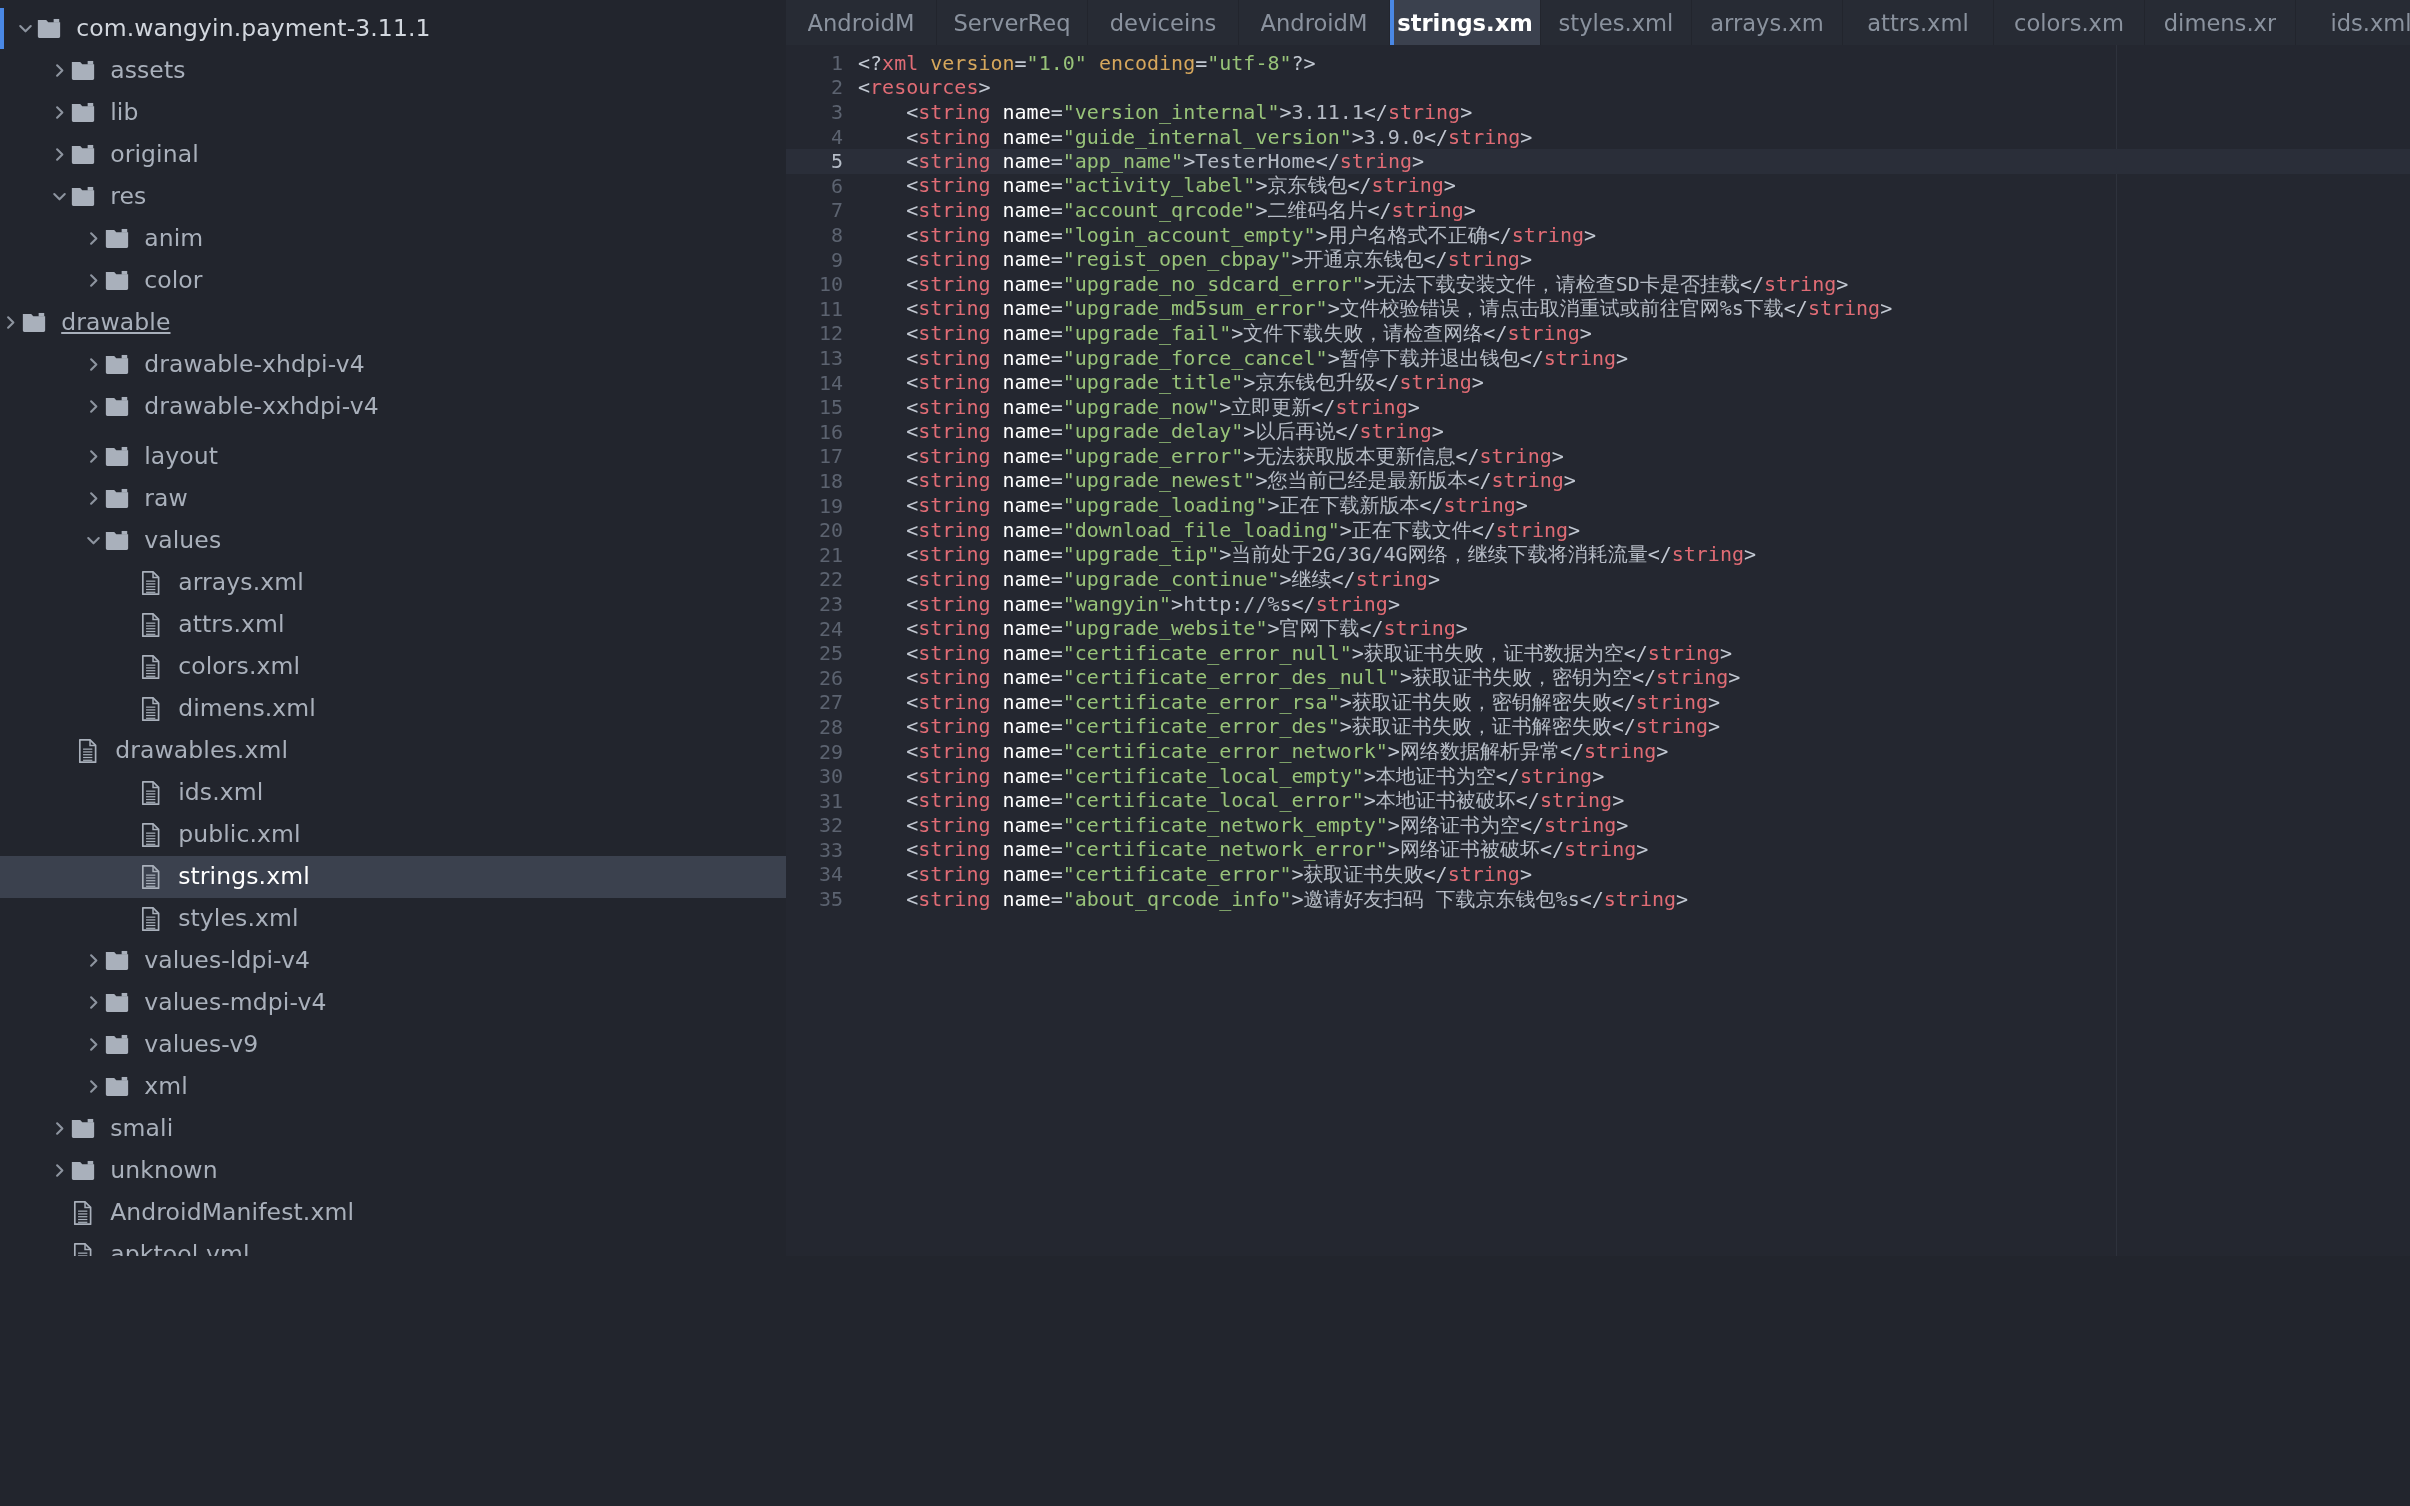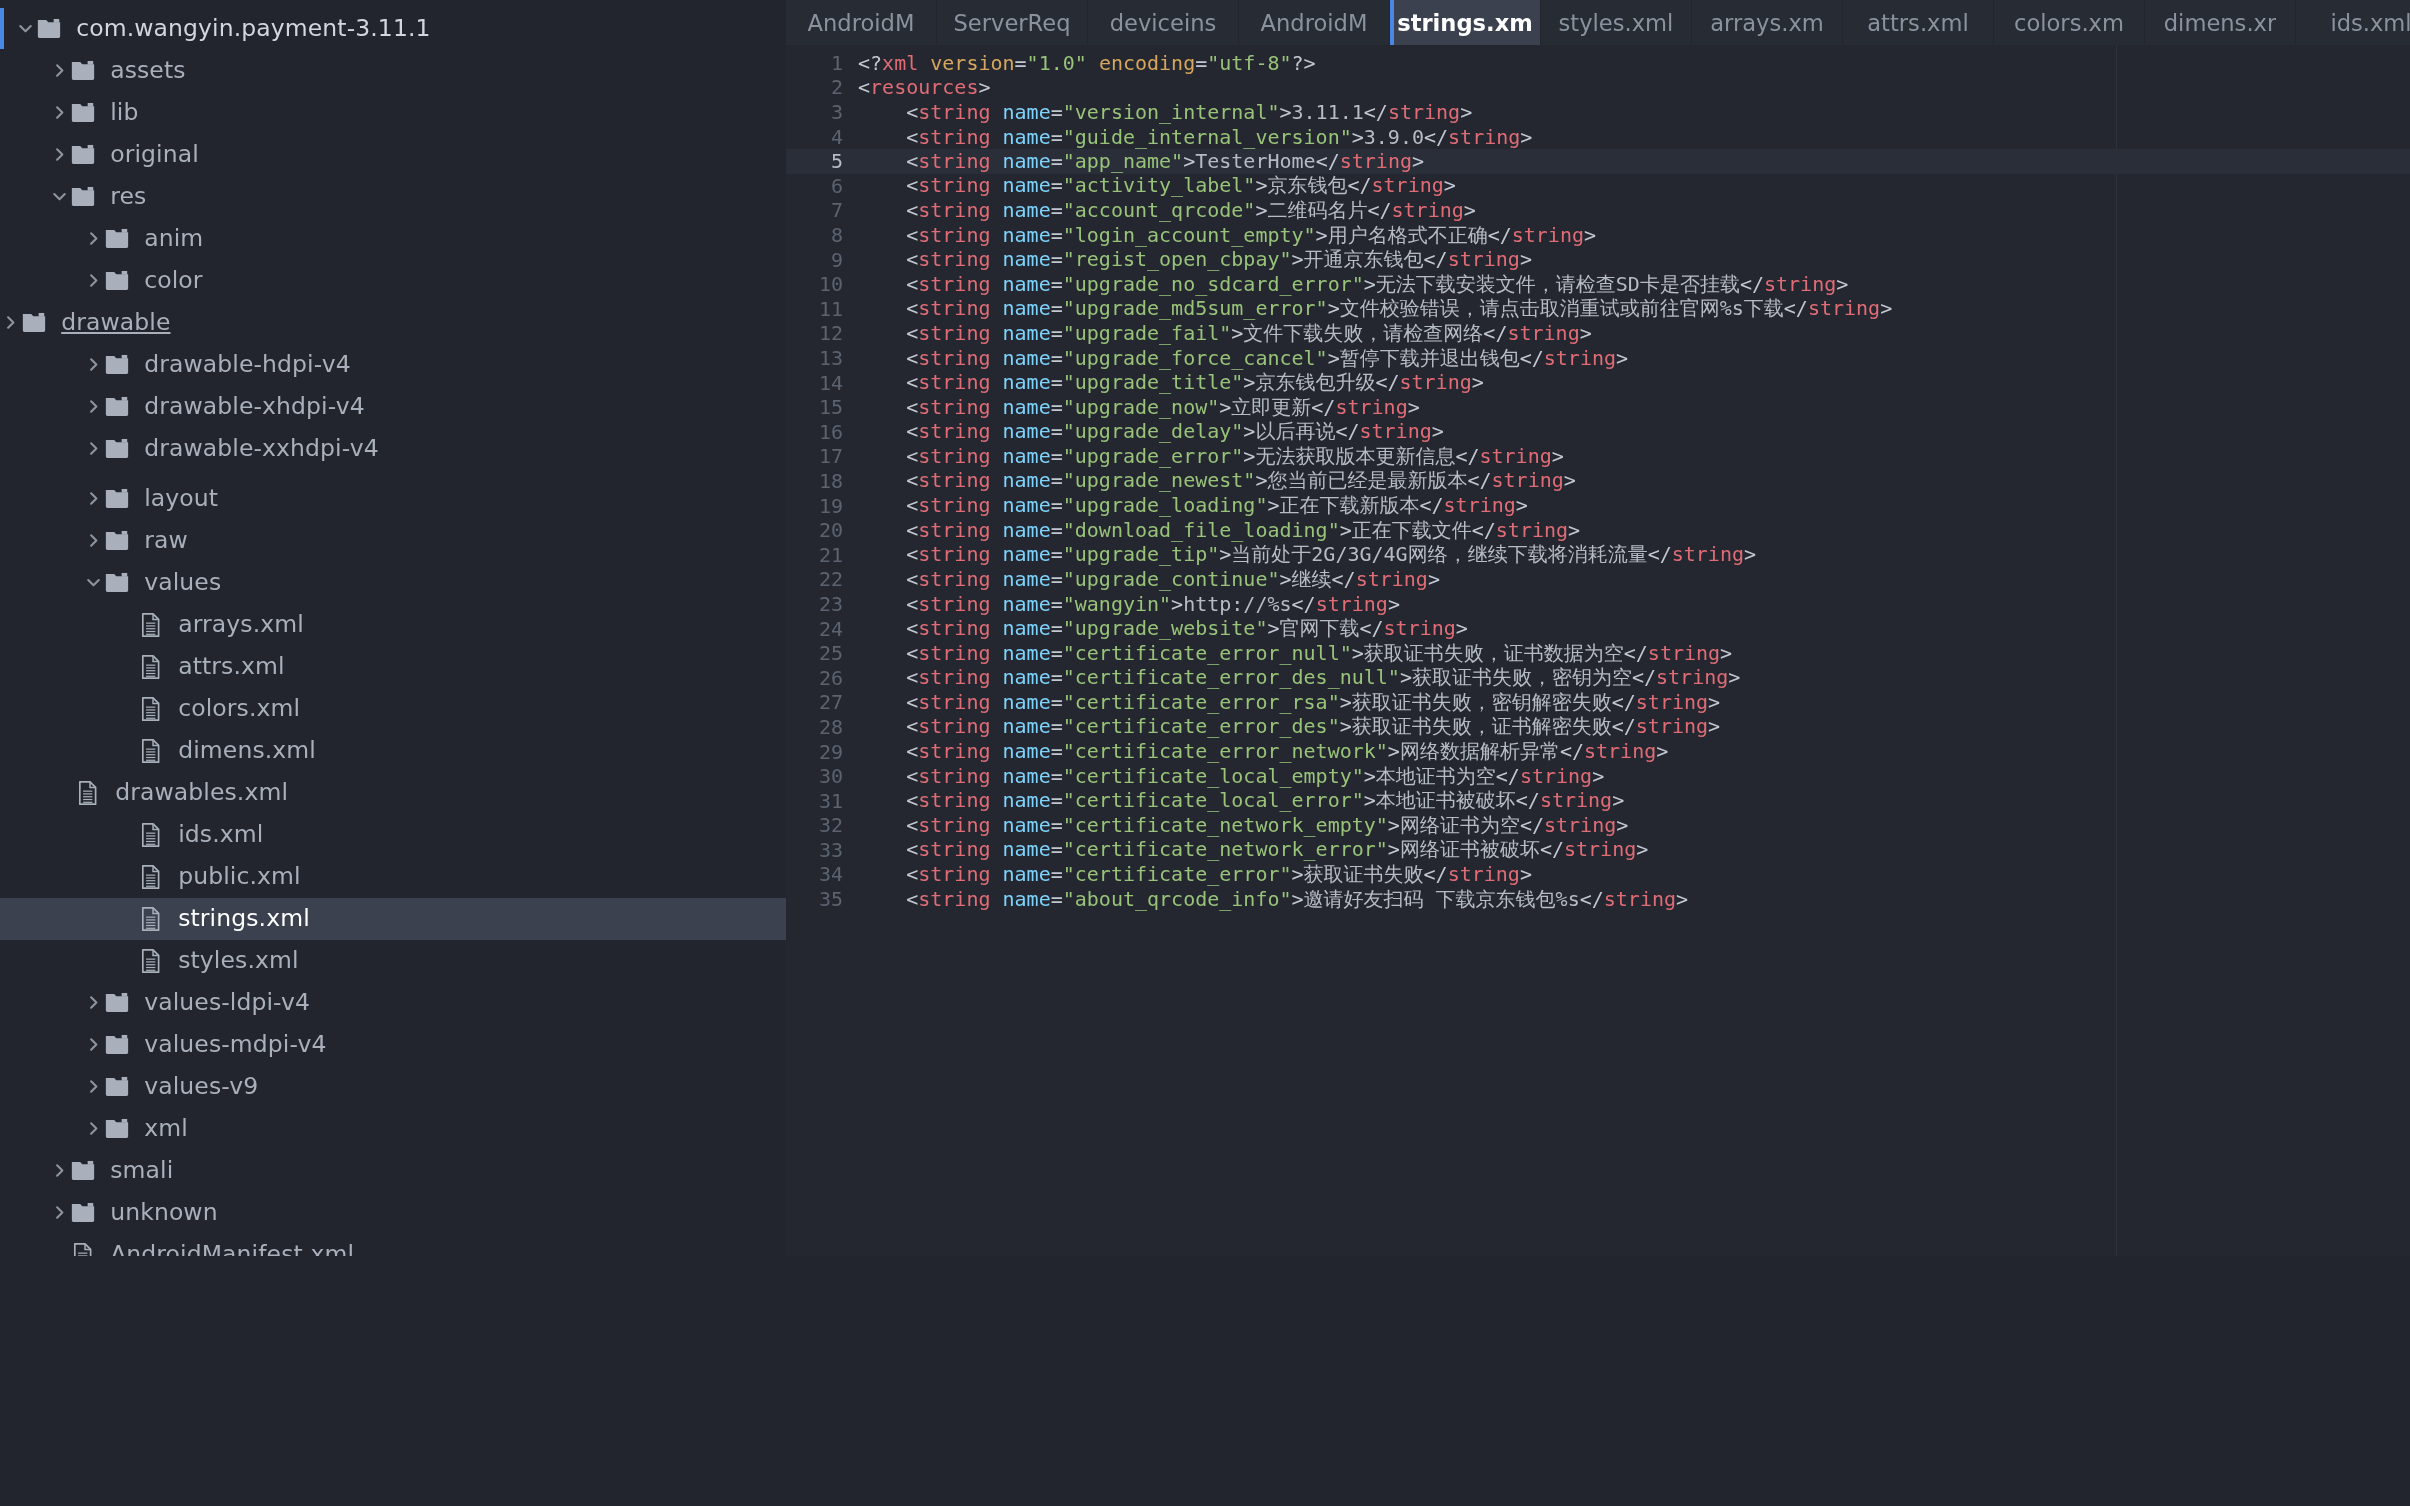--- a/index.html
+++ b/index.html
@@ -105,21 +105,21 @@
   }
   .code-line.cursor .ln { color:#b6bdc8; }
   .code {
     flex:1 1 auto; min-width:0;
     color:#b9c0ca;
     overflow:hidden;
     padding-left:0;
   }
   .t-punct { color:#c2c8d2; }
   .t-tag   { color:#e06c75; }
-  .t-attr  { color:#7dd3fc; }
+  .t-attr  { color:#ffffff; }
   .t-str   { color:#98c379; }
   .t-txt   { color:#b6bcc6; }
   .t-decl  { color:#e06c75; }
   .t-dval  { color:#d6a75c; }
   .t-match { border-bottom:2.8px solid #4a88e5; padding-bottom:0.9px; }
 
   
   .statusbar {
     height:52px; flex:0 0 52px;
     display:flex; align-items:center;
@@ -245,34 +245,20 @@
               <path fill="none" stroke="#8d949f" stroke-width="2.2" stroke-linecap="round" stroke-linejoin="round" d="M8.5 5.5 L14 11 L8.5 16.5"></path>
             </svg>
           </span>
           <span class="ficon">
             <svg width="26" height="24.5" viewBox="0 0 28 26">
               <path fill="#a9b0bb" d="M2 4 h9 l2.2 2.6 H26 a0 0 0 0 1 0 0 v15.4 a1.6 1.6 0 0 1 -1.6 1.6 H3.6 A1.6 1.6 0 0 1 2 22 Z"></path>
               <rect x="19" y="3" width="6" height="4" fill="#a9b0bb"></rect>
             </svg>
           </span>
           <span class="lbl">drawable</span>
-        </div>
-        <div class="tree-row" style="padding-left: 83px;">
-          <span class="arrow">
-            <svg width="21" height="21" viewBox="0 0 22 22">
-              <path fill="none" stroke="#8d949f" stroke-width="2.2" stroke-linecap="round" stroke-linejoin="round" d="M8.5 5.5 L14 11 L8.5 16.5"></path>
-            </svg>
-          </span>
-          <span class="ficon">
-            <svg width="26" height="24.5" viewBox="0 0 28 26">
-              <path fill="#a9b0bb" d="M2 4 h9 l2.2 2.6 H26 a0 0 0 0 1 0 0 v15.4 a1.6 1.6 0 0 1 -1.6 1.6 H3.6 A1.6 1.6 0 0 1 2 22 Z"></path>
-              <rect x="19" y="3" width="6" height="4" fill="#a9b0bb"></rect>
-            </svg>
-          </span>
-          <span class="lbl">drawable-hdpi-v4</span>
         </div>
         <div class="tree-row" style="padding-left: 83px;">
           <span class="arrow">
             <svg width="21" height="21" viewBox="0 0 22 22">
               <path fill="none" stroke="#8d949f" stroke-width="2.2" stroke-linecap="round" stroke-linejoin="round" d="M8.5 5.5 L14 11 L8.5 16.5"></path>
             </svg>
           </span>
           <span class="ficon">
             <svg width="26" height="24.5" viewBox="0 0 28 26">
               <path fill="#a9b0bb" d="M2 4 h9 l2.2 2.6 H26 a0 0 0 0 1 0 0 v15.4 a1.6 1.6 0 0 1 -1.6 1.6 H3.6 A1.6 1.6 0 0 1 2 22 Z"></path>

